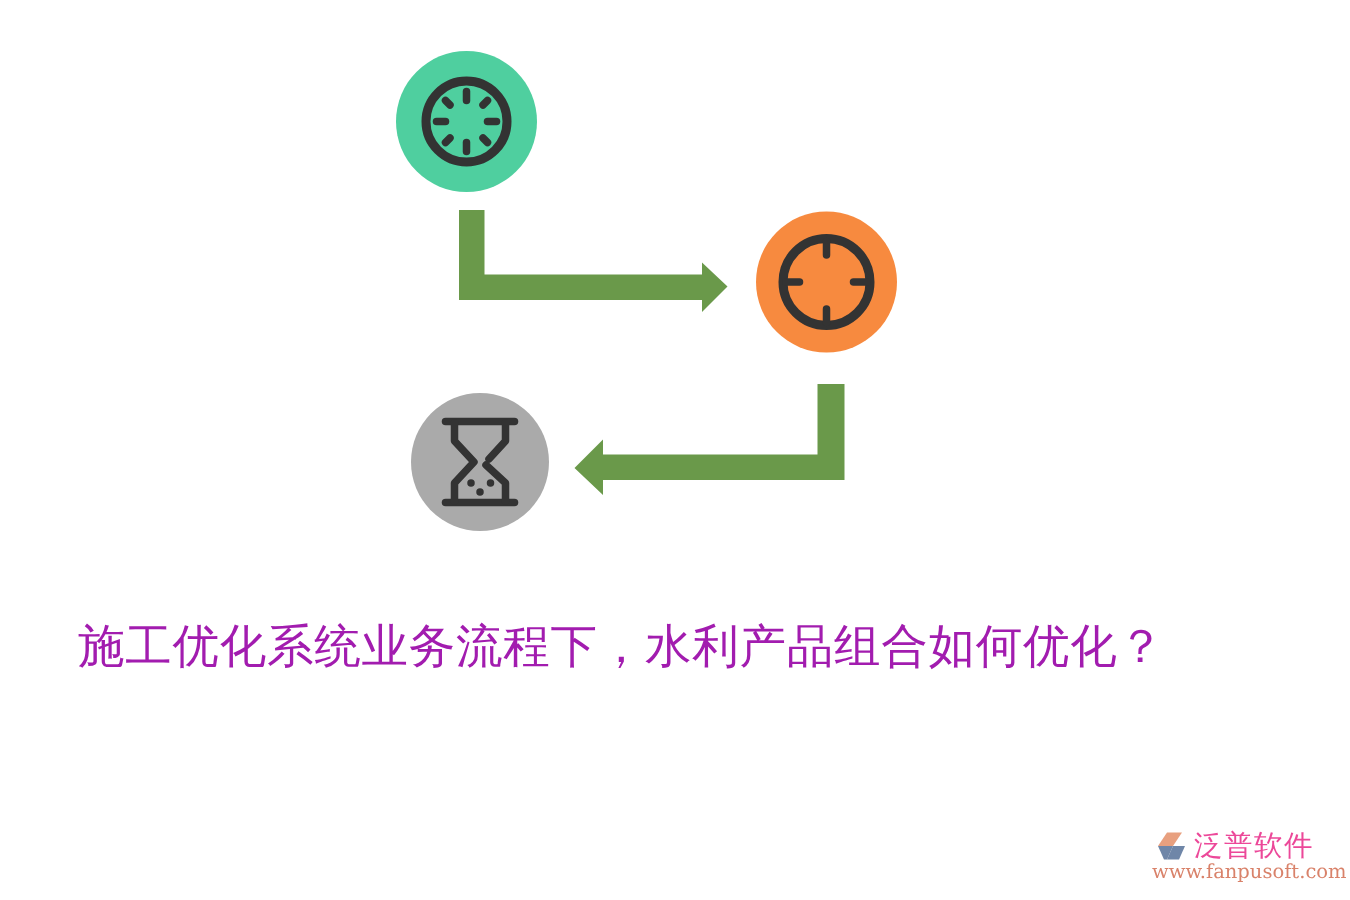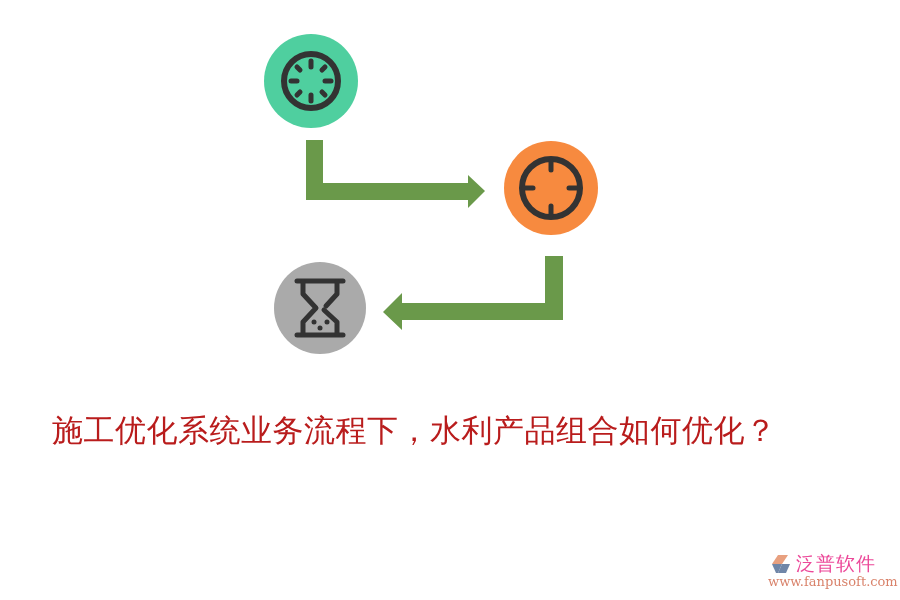--- a/index.html
+++ b/index.html
@@ -1,21 +1,21 @@
 <!DOCTYPE html>
 <html><head>
   <meta charset="utf-8">
   <style>
     html, body { margin: 0; padding: 0; background: #ffffff; }
     body { width: 900px; height: 600px; position: relative; overflow: hidden; font-family: "DejaVu Sans", sans-serif; }
     .canvas { position: absolute; left: 0; top: 0; width: 900px; height: 600px; }
     .title {
       position: absolute; left: 52px; top: 410px;
       font-family: "DejaVu Serif", serif; font-size: 31px; letter-spacing: 0.5px;
-      color: #b91c1c; white-space: nowrap;
+      color: #a21caf; white-space: nowrap;
     }
     .logo { position: absolute; left: 768px; top: 552px; width: 125px; height: 42px; }
     .logo-cn {
       position: absolute; left: 28px; top: -1px;
       font-family: "DejaVu Sans", sans-serif; font-size: 19px; color: #ec4899; letter-spacing: 1px; white-space: nowrap;
     }
     .logo-url {
       position: absolute; left: 0px; top: 22px;
       font-family: "DejaVu Serif", serif; font-size: 13px; color: #d9826a; white-space: nowrap;
     }

